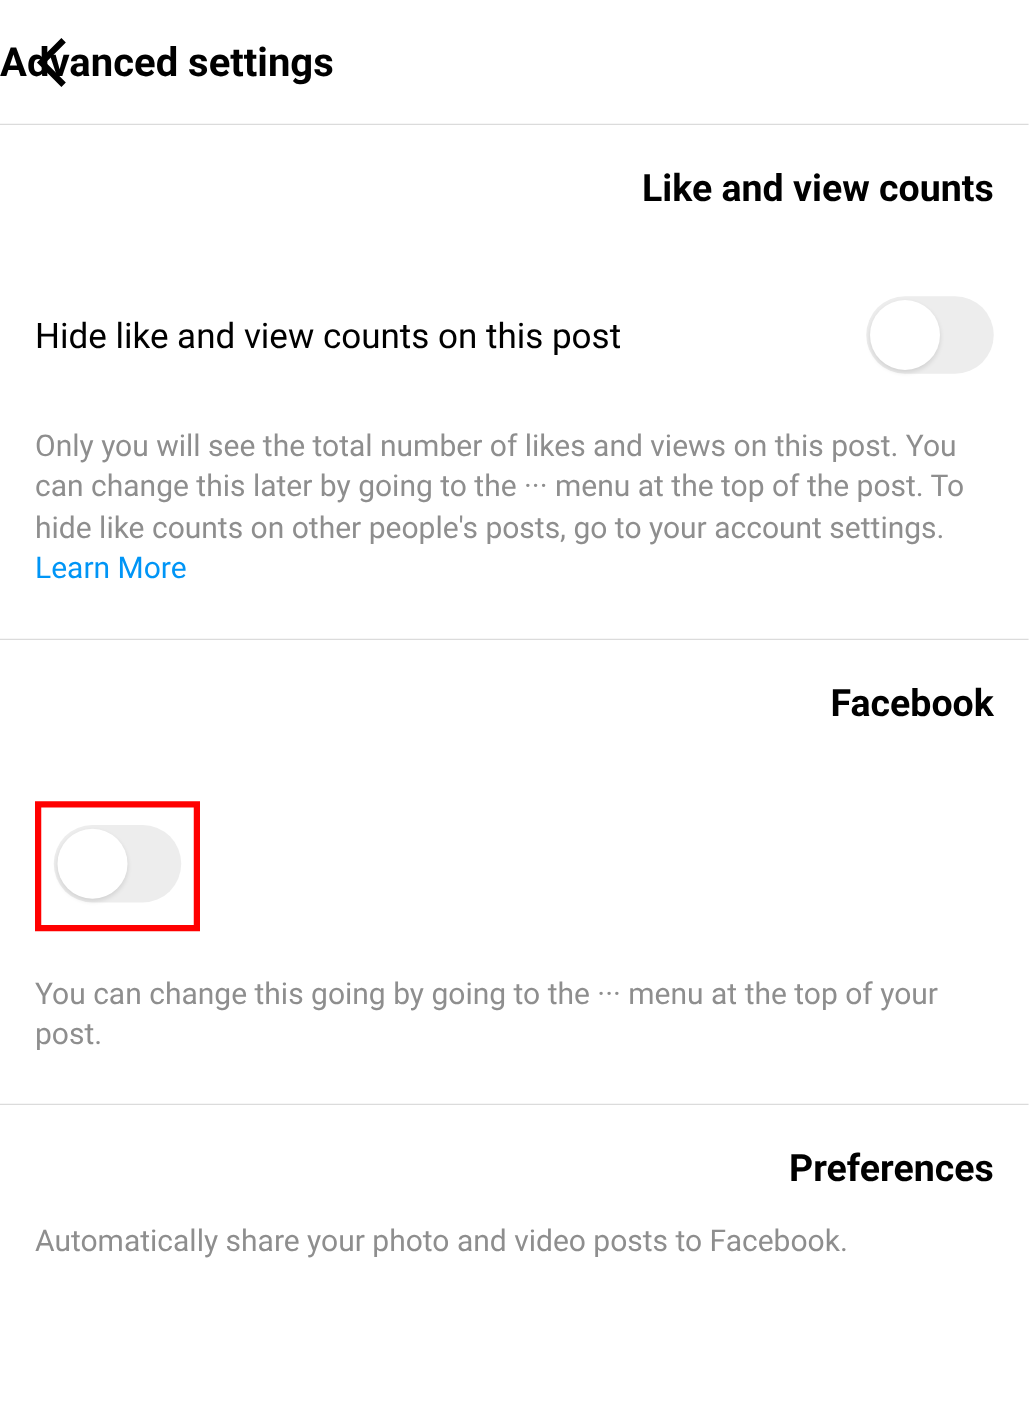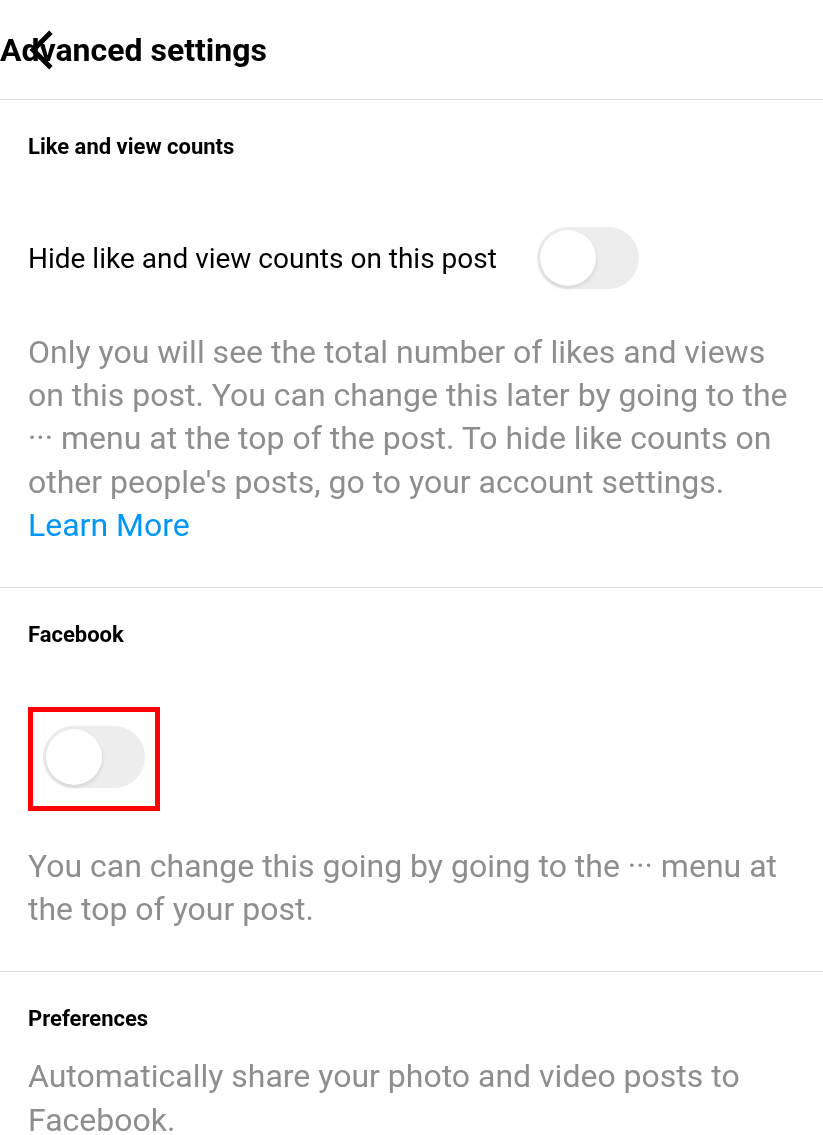--- a/index.html
+++ b/index.html
@@ -41,30 +41,31 @@
       color: #000000;
     }
     .section {
       padding: 0 28px;
       border-bottom: 1px solid #dbdbdb;
     }
     .section:last-child {
       border-bottom: none;
     }
     .section-title {
-      font-size: 22px;
+      font-size: 30px;
       font-weight: 700;
       color: #000000;
       padding-top: 34px;
       padding-bottom: 10px;
+      text-align: right;
     }
     .setting-row {
       display: flex;
       align-items: center;
-      justify-content: flex-start;
+      justify-content: space-between;
       padding: 58px 0 28px 0;
       gap: 40px;
     }
     .setting-label {
       font-size: 28px;
       font-weight: 400;
       color: #000000;
     }
     .toggle {
       position: relative;
@@ -82,21 +83,21 @@
       position: absolute;
       width: 56px;
       height: 56px;
       background: #ffffff;
       border-radius: 50%;
       top: 3px;
       left: 3px;
       box-shadow: 0 2px 4px rgba(0,0,0,0.12);
     }
     .description {
-      font-size: 32px;
+      font-size: 24px;
       line-height: 1.35;
       color: #8e8e8e;
       padding-bottom: 40px;
       padding-top: 14px;
     }
     .learn-more {
       color: #0095f6;
       text-decoration: none;
       cursor: pointer;
     }

